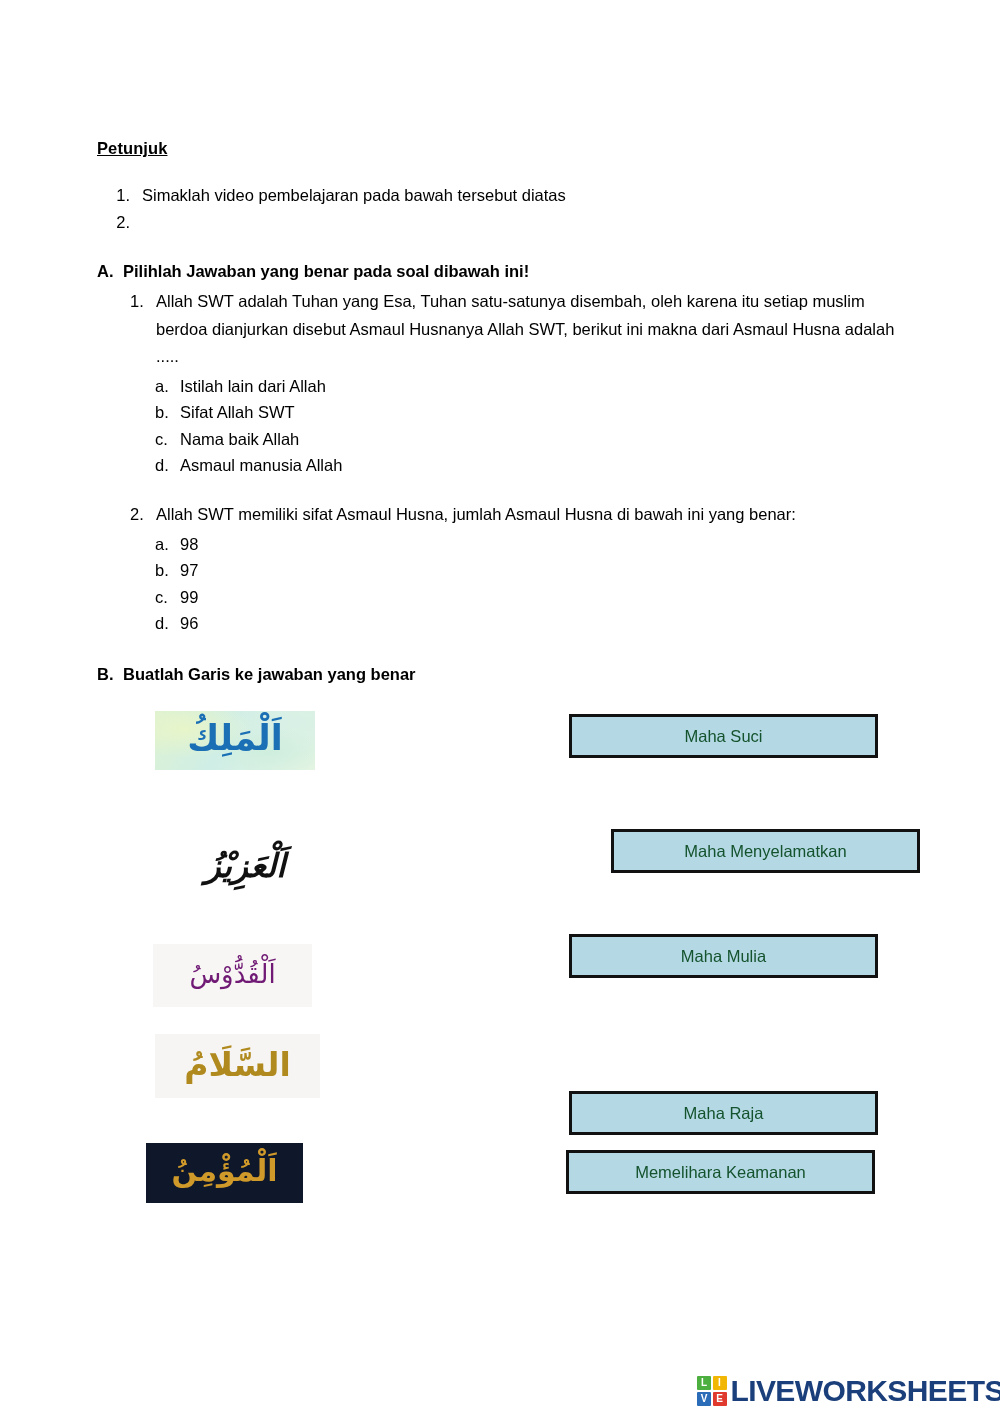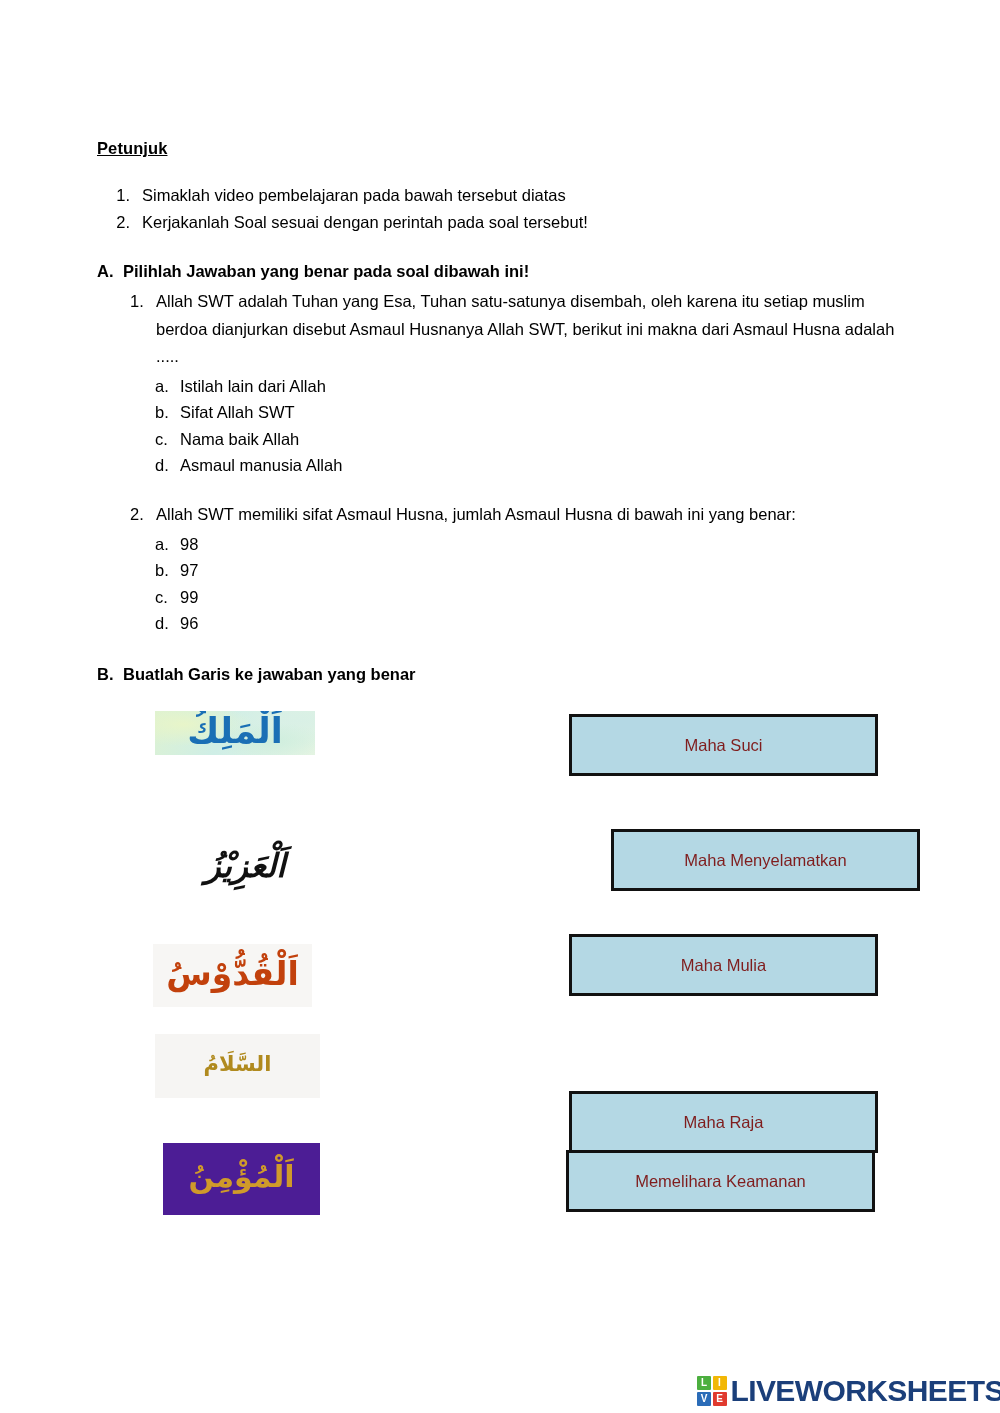--- a/index.html
+++ b/index.html
@@ -114,70 +114,70 @@
     line-height: 1;
     user-select: none;
   }
   .arabic-card .glyph {
     display: block;
     transform: translateY(-2px);
   }
 
   
   #arabic-1 {
-    left: 155px; top: 711px; width: 160px; height: 44px;
+    left: 155px; top: 711px; width: 160px; height: 59px;
     background:
       radial-gradient(ellipse 70% 80% at 18% 30%, #e8f5c9 0%, rgba(232,245,201,0) 62%),
       radial-gradient(ellipse 60% 70% at 72% 68%, #cfeedd 0%, rgba(207,238,221,0) 60%),
       radial-gradient(ellipse 80% 90% at 90% 20%, #d9f0e6 0%, rgba(217,240,230,0) 70%),
       linear-gradient(120deg, #ddf2d2 0%, #cfeee6 45%, #e4f4e2 100%);
   }
   #arabic-1 .glyph { color: #1a6fb5; font-size: 35px; font-weight: bold; }
 
   
   #arabic-2 {
     left: 175px; top: 838px; width: 140px; height: 58px;
     background: #ffffff;
   }
   #arabic-2 .glyph { color: #111111; font-size: 33px; font-weight: bold; font-style: italic; }
 
   
   #arabic-3 {
     left: 153px; top: 944px; width: 159px; height: 63px;
     background: #f7f6f4;
   }
-  #arabic-3 .glyph { color: #c2410c; font-size: 33px; font-weight: bold; }
+  #arabic-3 .glyph { color: #701a75; font-size: 26px; font-weight: normal; }
 
   
   #arabic-4 {
     left: 155px; top: 1034px; width: 165px; height: 64px;
     background: #f6f5f3;
   }
-  #arabic-4 .glyph { color: #b08a1e; font-size: 21px; font-weight: bold; }
+  #arabic-4 .glyph { color: #b08a1e; font-size: 33px; font-weight: bold; }
 
   
   #arabic-5 {
-    left: 163px; top: 1143px; width: 157px; height: 72px;
-    background: #4c1d95;
+    left: 146px; top: 1143px; width: 157px; height: 60px;
+    background: #0f172a;
   }
   #arabic-5 .glyph { color: #d09a2a; font-size: 30px; font-weight: bold; }
 
   .answer-box {
     position: absolute;
     left: 569px;
     width: 309px;
-    height: 62px;
+    height: 44px;
     box-sizing: border-box;
     border: 3px solid #111111;
     background: #b4d8e4;
     display: flex;
     align-items: center;
     justify-content: center;
     font-size: 16.5px;
-    color: #7f1d1d;
+    color: #14532d;
   }
   #ans-0 { top: 714px; }
   #ans-1 { top: 829px; margin-left: 42px; }
   #ans-2 { top: 934px; justify-content: center; }
   #ans-3 { top: 1047px; margin-top: 44px; }
   #ans-4 { top: 1150px; left: 566px; }
 
   
   .logo {
     position: absolute;
@@ -223,21 +223,20 @@
 
   <div class="heading-underline">Petunjuk</div>
 
   <div class="instr-list">
     <div class="instr-row">
       <span class="instr-num">1.</span>
       <span>Simaklah video pembelajaran pada bawah tersebut diatas</span>
     </div>
     <div class="instr-row">
       <span class="instr-num">2.</span>
-      <span>Kerjakanlah Soal sesuai dengan perintah pada soal tersebut!</span>
     </div>
   </div>
 
   <div class="sec-head" id="sec-a-head">
     <span class="letter">A.</span>
     <span>Pilihlah Jawaban yang benar pada soal dibawah ini!</span>
   </div>
 
   <div class="q-block" id="q1">
     <div class="q-row">

